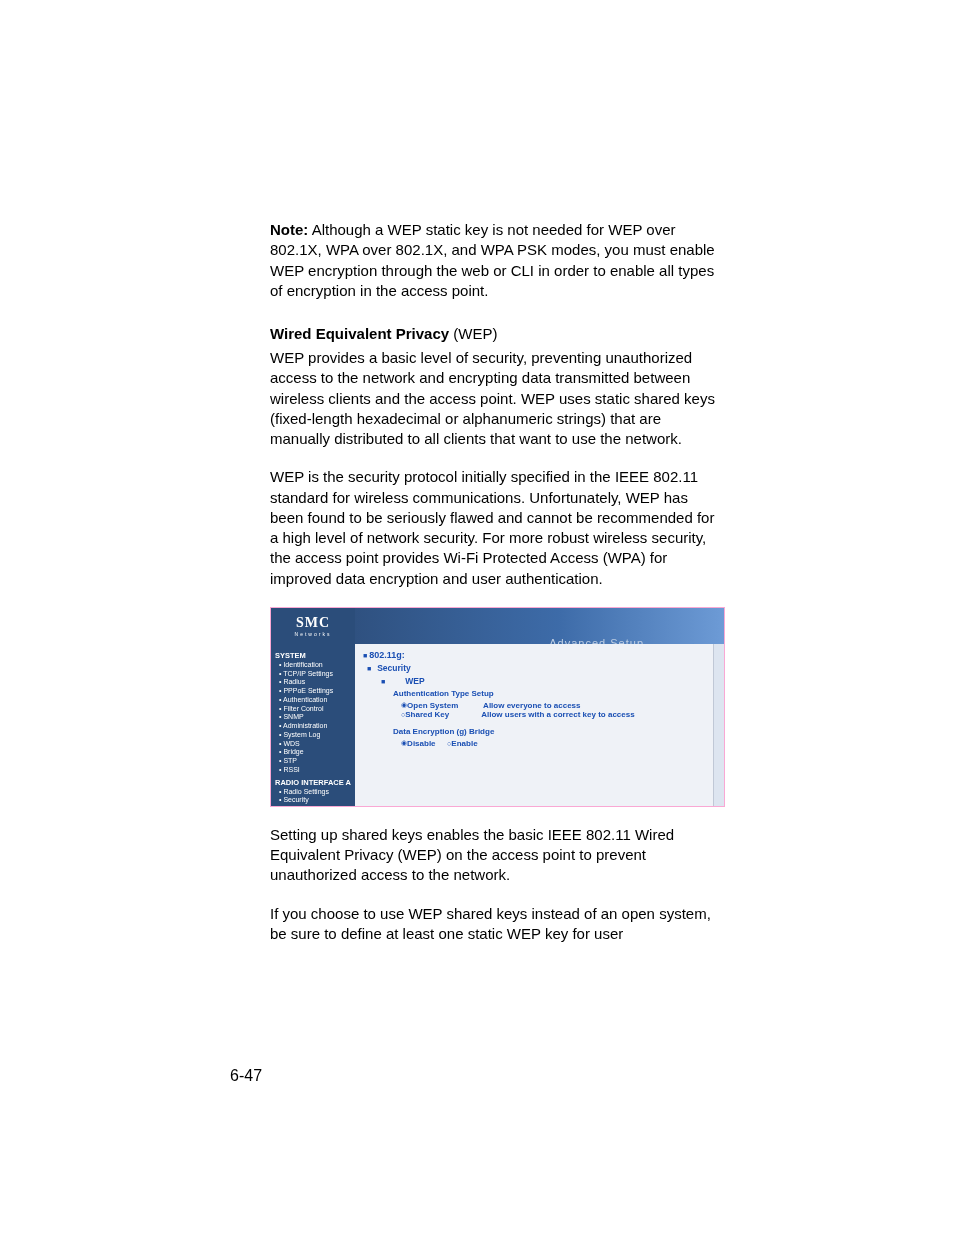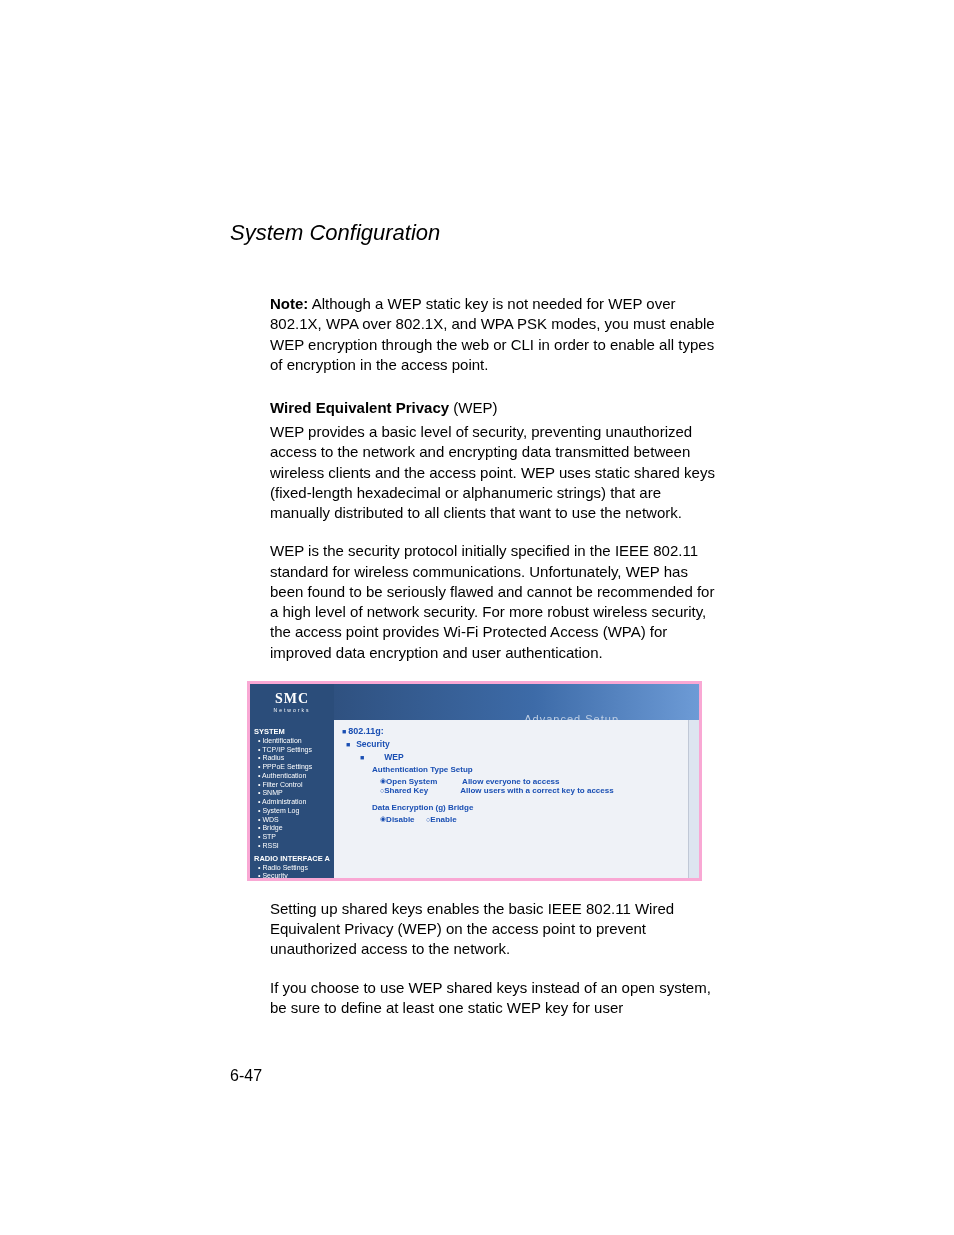--- a/index.html
+++ b/index.html
@@ -40,24 +40,24 @@
   }
   .page-num {
     position: absolute;
     left: 230px;
     bottom: 150px;
     font-size: 16px;
   }
 
   
   .router {
-    margin: 10px 0 18px 17px;
+    margin: 10px 0 18px 40px;
     width: 455px;
     height: 200px;
-    border: 3px solid #f9a8d4;
+    border: 1px solid #f9a8d4;
     font-family: Arial, Helvetica, sans-serif;
     font-size: 8px;
     display: flex;
     flex-direction: column;
     box-sizing: border-box;
     overflow: hidden;
   }
   .router-header {
     height: 36px;
     display: flex;
@@ -145,21 +145,20 @@
   .m-sub { color: #1a4fb3; font-weight: bold; margin-left: 30px; font-size: 8px; }
   .opt-line { margin-left: 38px; font-size: 8px; color: #1a4fb3; display: flex; align-items: center; }
   .opt-label { font-weight: bold; min-width: 76px; }
   .opt-desc { font-weight: bold; }
   .radio { display: inline-block; font-size: 7px; }
 </style>
 </head>
 <body>
 
 <div class="page">
-  <div class="section-title">System Configuration</div>
 
   <div class="note">
     <span class="label">Note:</span>
     <span>Although a WEP static key is not needed for WEP over 802.1X, WPA over 802.1X, and WPA PSK modes, you must enable WEP encryption through the web or CLI in order to enable all types of encryption in the access point.</span>
   </div>
 
   <div class="h-wep">
     <span class="strong">Wired Equivalent Privacy</span><span> (WEP)</span>
   </div>
 

